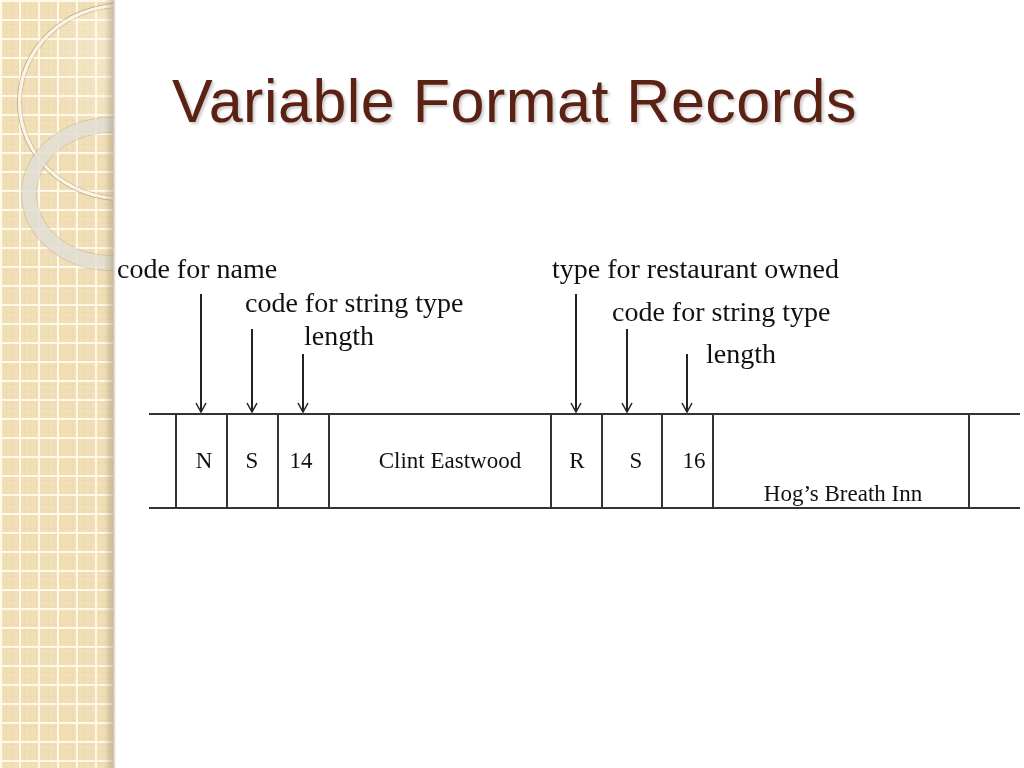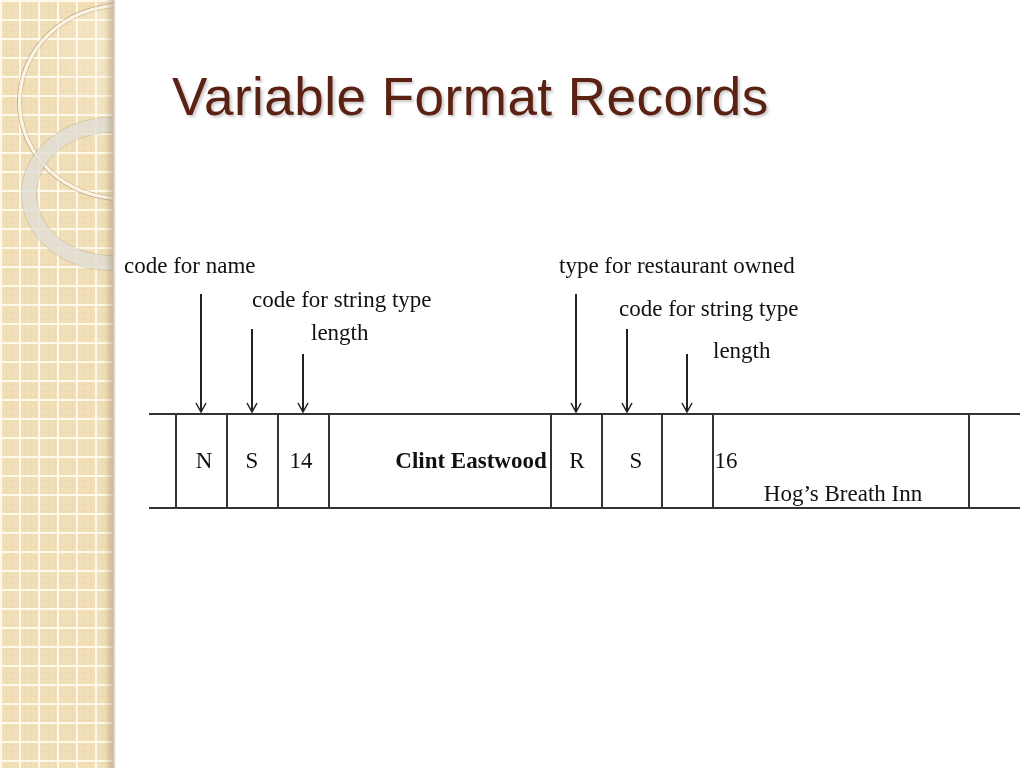--- a/index.html
+++ b/index.html
@@ -33,26 +33,26 @@
     }
     .ring-small {
       position: absolute; left: 22px; top: 118px; width: 150px; height: 124px;
       border-radius: 50%;
       border: 14px solid rgba(225,222,212,0.85);
       box-shadow: 0 0 0 1px rgba(170,160,140,0.4), inset 0 0 0 1px rgba(170,160,140,0.4);
     }
     .title {
       position: absolute; left: 172px; top: 66px;
       font-family: "Liberation Sans", "DejaVu Sans", sans-serif;
-      font-size: 53px; color: #5b2214; letter-spacing: 0.5px;
+      font-size: 61px; color: #5b2214; letter-spacing: 0.5px;
       text-shadow: 2px 2px 3px rgba(0,0,0,0.22);
       white-space: nowrap;
     }
     .label {
-      position: absolute; font-size: 23px; white-space: nowrap; color: #111; margin-left: 7px;
+      position: absolute; font-size: 28px; white-space: nowrap; color: #111;
     }
     .arrow {
       position: absolute; width: 12px; margin-left: -6px;
     }
     .arrow .shaft {
       position: absolute; left: 5px; top: 0; width: 1.5px; background: #222; bottom: 2px;
     }
     .arrow .head {
       position: absolute; left: 0; bottom: 0; width: 12px; height: 12px;
     }
@@ -127,18 +127,18 @@
 <div class="vline" style="left:328px; top:413px; height:95px;"></div>
 <div class="vline" style="left:550px; top:413px; height:95px;"></div>
 <div class="vline" style="left:601px; top:413px; height:95px;"></div>
 <div class="vline" style="left:661px; top:413px; height:95px;"></div>
 <div class="vline" style="left:712px; top:413px; height:95px;"></div>
 <div class="vline" style="left:968px; top:413px; height:95px;"></div>
 
 <div class="cell" style="left:190px; width:28px;">N</div>
 <div class="cell" style="left:240px; width:24px;">S</div>
 <div class="cell" style="left:283px; width:36px;text-align:right;">14</div>
-<div class="cell" style="left:379px; width:184px;font-weight:bold;">Clint Eastwood</div>
+<div class="cell" style="left:358px; width:184px;">Clint Eastwood</div>
 <div class="cell" style="left:565px; width:24px;">R</div>
 <div class="cell" style="left:624px; width:24px;">S</div>
-<div class="cell" style="left:676px; width:36px;margin-left:32px;">16</div>
+<div class="cell" style="left:676px; width:36px;">16</div>
 <div class="cell" style="left:740px; width:206px;margin-top:33px;">Hog’s Breath Inn</div>
 <div class="cell" style="left:970px; width:48px;"></div>
 
 </body></html>

